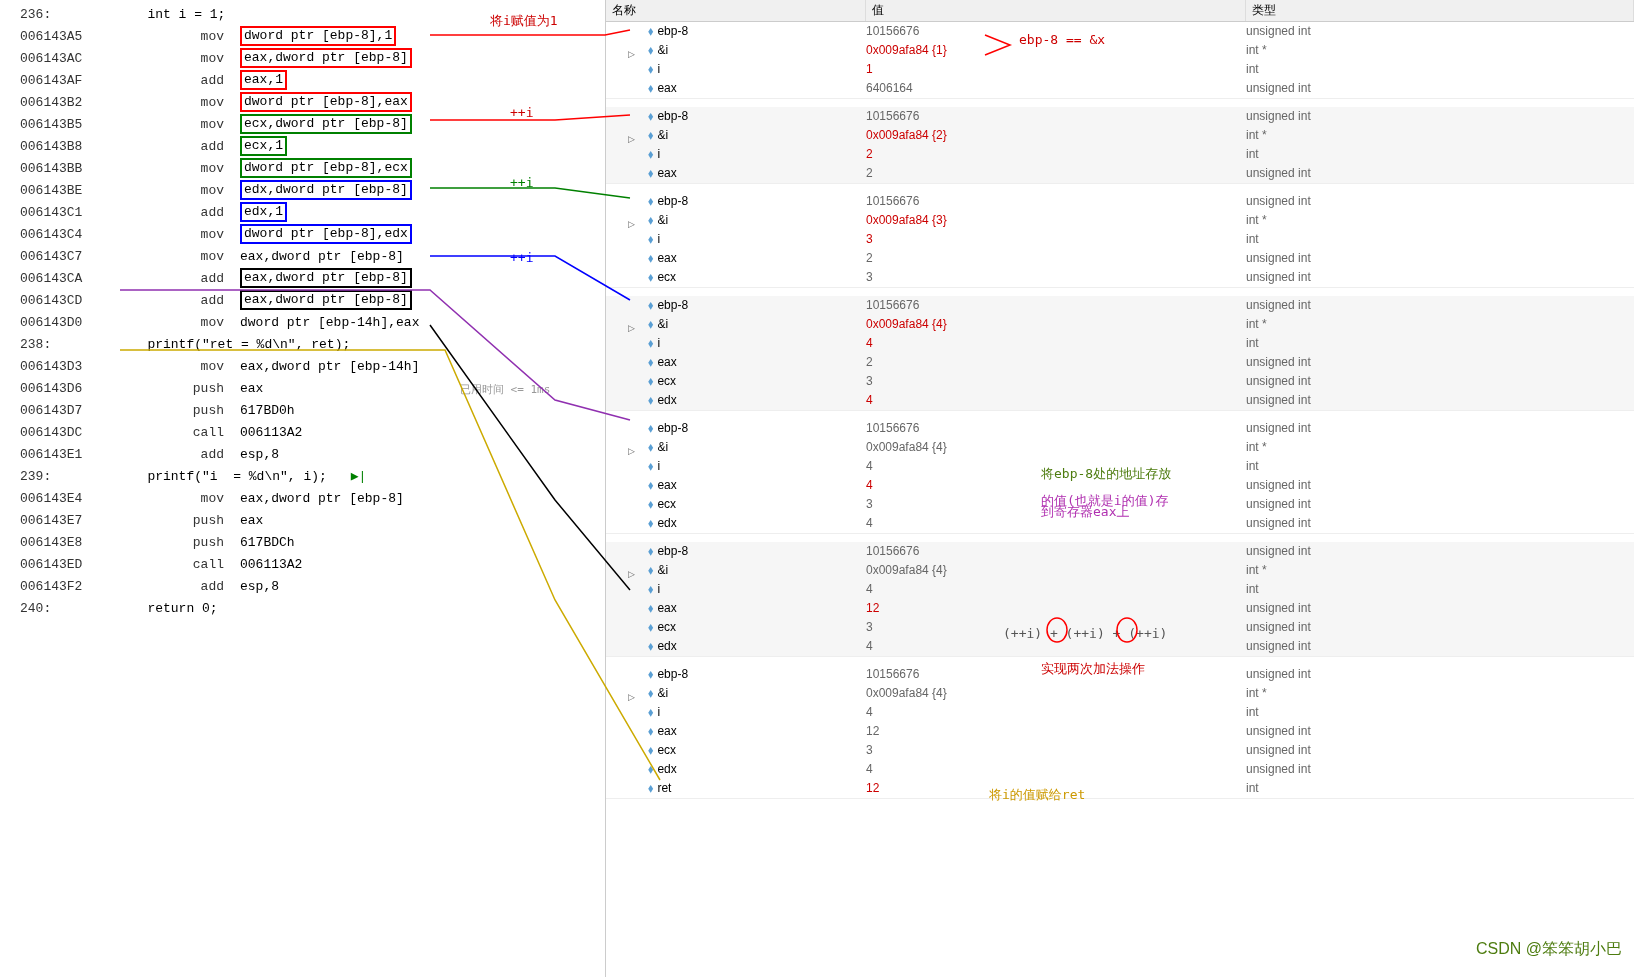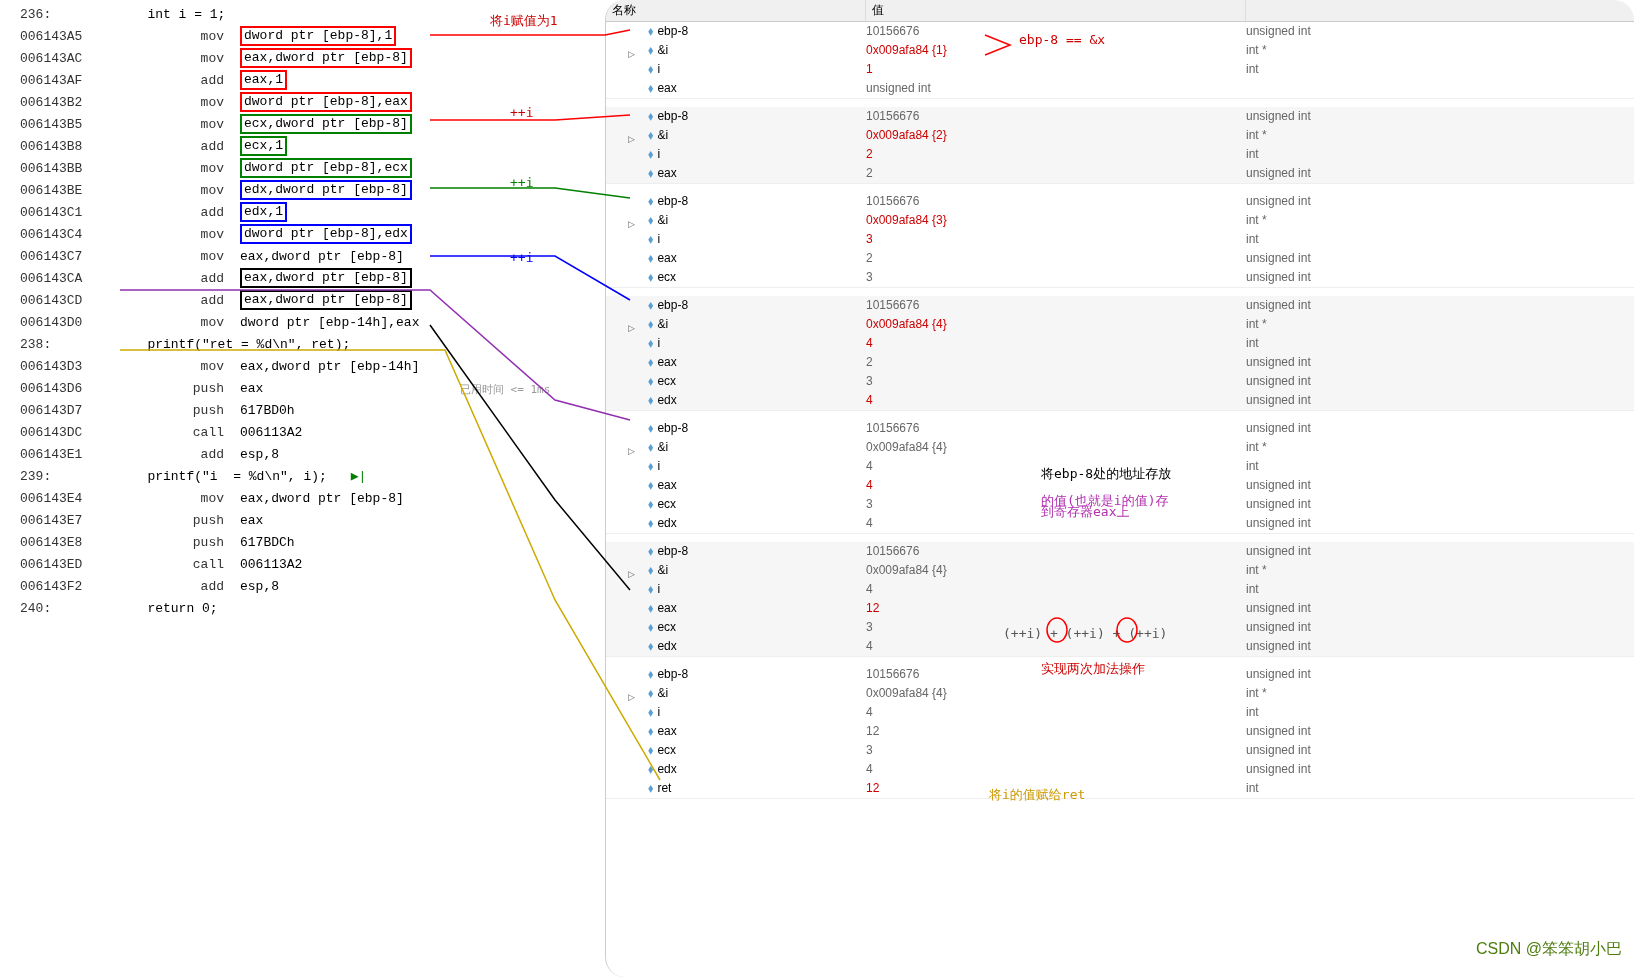--- a/index.html
+++ b/index.html
@@ -25,21 +25,21 @@
 .watch-group { border-bottom: 1px solid #eee; margin-bottom: 8px; background: #fff; }
 .watch-group.shaded { background: #f6f6f6; }
 .watch-row { display: flex; font-family: "Microsoft YaHei", sans-serif; font-size: 12px; height: 19px; line-height: 19px; }
 .watch-row .cell-name { width: 260px; padding-left: 42px; position: relative; }
 .watch-row .cell-val { width: 380px; color: #666; }
 .watch-row .cell-type { flex: 1; color: #666; }
 .watch-row .red-val { color: #c00; }
 .tri { position: absolute; left: 22px; color: #666; font-size: 9px; top: 4px; }
 .icon-cube { color: #5a9fd4; margin-right: 4px; }
 .right-anno { position: absolute; font-family: SimSun, monospace; }
-.right-container { position: relative; border-radius: 20px; }
+.right-container { position: relative; }
 .watermark { position: absolute; bottom: 17px; right: 12px; font-family: "Microsoft YaHei", sans-serif; font-size: 16px; color: #4d7c0f; }
 svg.lines { position: absolute; left: 0; top: 0; pointer-events: none; }
 </style>
 </head>
 <body>
 
 <div class="container">
   <div class="left" id="left-pane">
       <div class="asm-line"><span class="addr">236:      </span><span>   int i = 1;</span></div>
       <div class="asm-line"><span class="addr">006143A5  </span><span class="op">mov</span><span class="boxed red">dword ptr [ebp-8],1</span></div>
@@ -72,40 +72,42 @@
       <div class="asm-line"><span class="addr">006143E7  </span><span class="op">push</span><span>eax</span></div>
       <div class="asm-line"><span class="addr">006143E8  </span><span class="op">push</span><span>617BDCh</span></div>
       <div class="asm-line"><span class="addr">006143ED  </span><span class="op">call</span><span>006113A2</span></div>
       <div class="asm-line"><span class="addr">006143F2  </span><span class="op">add</span><span>esp,8</span></div>
       <div class="asm-line"><span class="addr">240:      </span><span>   return 0;</span></div>
     </div>
   <div class="right right-container" id="right-pane">
     <div class="watch-header">
       <div class="col-name">名称</div>
       <div class="col-val">值</div>
+      <div class="col-type">类型</div>
     </div>
     <div id="watch-body">
         <div class="watch-group">
           <div class="watch-row">
             <div class="cell-name"><span class="icon-cube">⬧</span><span>ebp-8</span></div>
             <div class="cell-val">10156676</div>
             <div class="cell-type">unsigned int</div>
           </div>
           <div class="watch-row">
             <div class="cell-name"><span class="tri">▷</span><span class="icon-cube">⬧</span><span>&amp;i</span></div>
             <div class="cell-val red-val">0x009afa84 {1}</div>
             <div class="cell-type">int *</div>
           </div>
           <div class="watch-row">
             <div class="cell-name"><span class="icon-cube">⬧</span><span>i</span></div>
             <div class="cell-val red-val">1</div>
             <div class="cell-type">int</div>
           </div>
           <div class="watch-row">
             <div class="cell-name"><span class="icon-cube">⬧</span><span>eax</span></div>
+            <div class="cell-val">6406164</div>
             <div class="cell-type">unsigned int</div>
           </div>
         </div>
         <div class="watch-group shaded">
           <div class="watch-row">
             <div class="cell-name"><span class="icon-cube">⬧</span><span>ebp-8</span></div>
             <div class="cell-val">10156676</div>
             <div class="cell-type">unsigned int</div>
           </div>
           <div class="watch-row">
@@ -279,21 +281,21 @@
             <div class="cell-type">unsigned int</div>
           </div>
           <div class="watch-row">
             <div class="cell-name"><span class="icon-cube">⬧</span><span>ret</span></div>
             <div class="cell-val red-val">12</div>
             <div class="cell-type">int</div>
           </div>
         </div>
       </div>
   <div class="right-anno" style="left: 413px; top: 32px; color: rgb(204, 0, 0);">ebp-8 == &amp;x</div>
-      <div class="right-anno" style="left: 435px; top: 465px; color: #000000;">将ebp-8处的地址存放</div>
+      <div class="right-anno" style="left: 435px; top: 465px; color: #4d7c0f;">将ebp-8处的地址存放</div>
       <div class="right-anno" style="left: 435px; top: 484px; color: rgb(176, 48, 176); margin-top: 8px;">的值(也就是i的值)存</div>
       <div class="right-anno" style="left: 435px; top: 503px; color: rgb(176, 48, 176);">到寄存器eax上</div>
       <div class="right-anno" style="left: 397px; top: 626px; color: rgb(85, 85, 85);">(++i) + (++i) + (++i)</div>
       <div class="right-anno" style="left: 435px; top: 660px; color: rgb(204, 0, 0);">实现两次加法操作</div>
       <div class="right-anno" style="left: 383px; top: 786px; color: rgb(204, 153, 0);">将i的值赋给ret</div>
     </div>
 </div>
 
 <svg class="lines" width="1634" height="977">
   <path d="M430 35 L605 35 L630 30" stroke="red" fill="none" stroke-width="1.5"></path>

